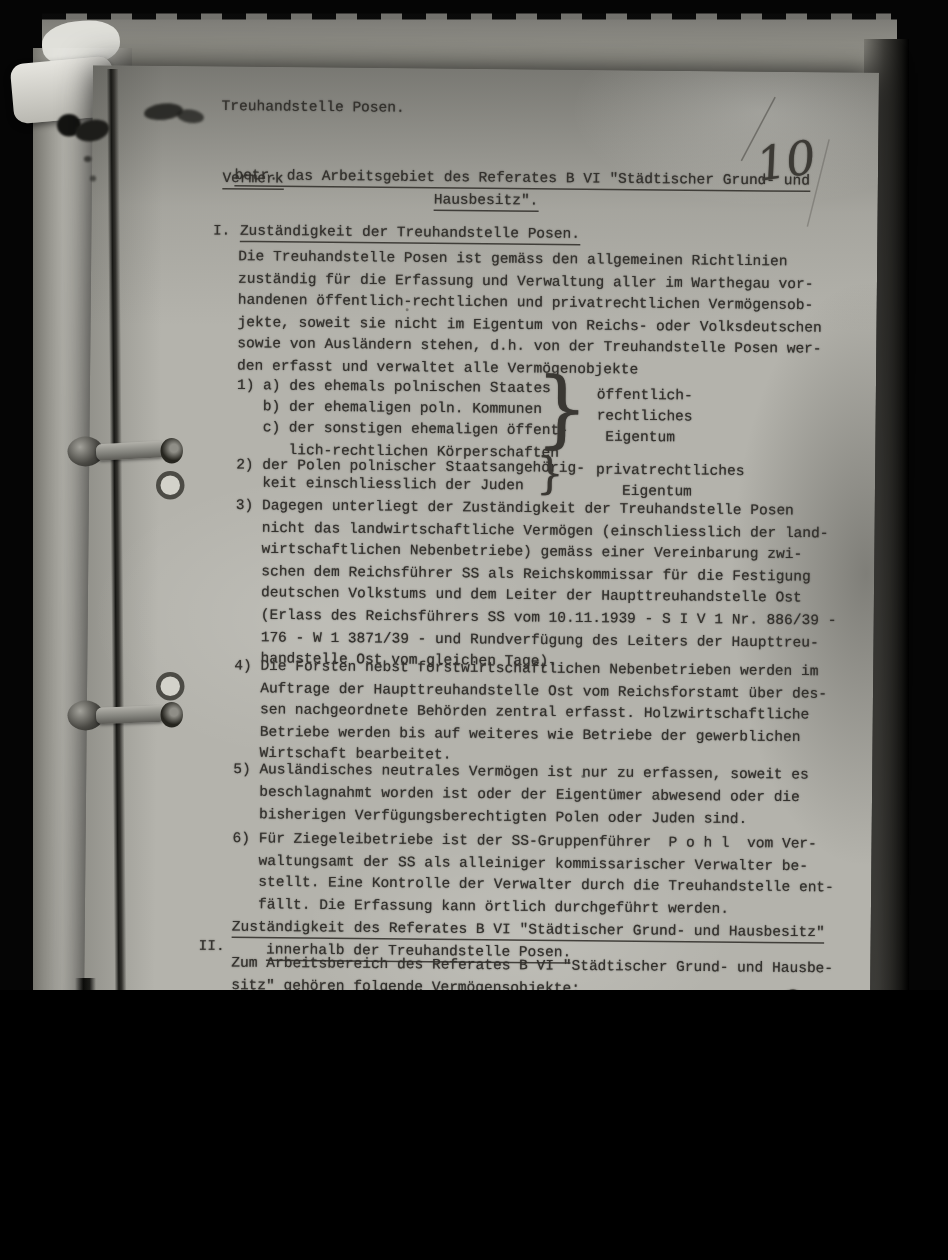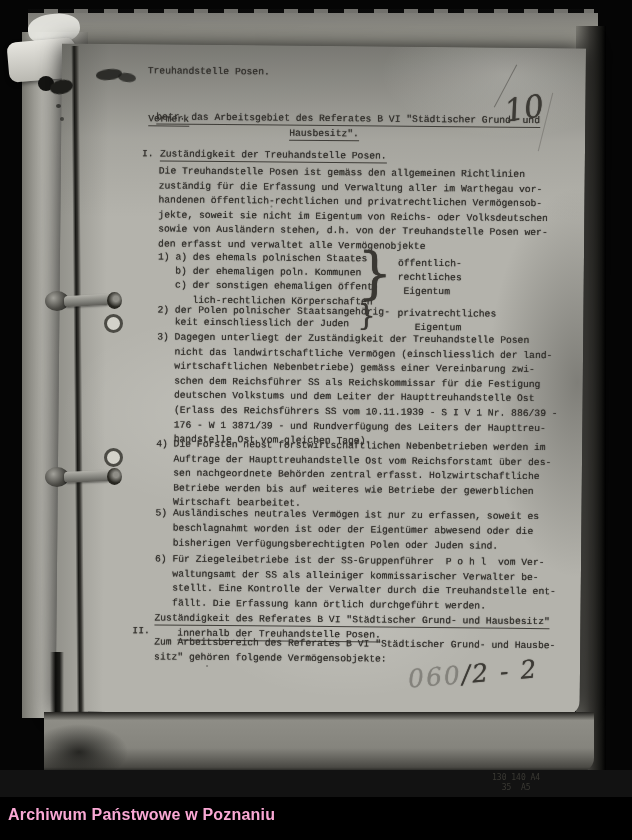--- a/index.html
+++ b/index.html
@@ -1,16 +1,16 @@
 <!DOCTYPE html>
 <html><head>
 <meta charset="utf-8">
 <style>
   html,body{margin:0;padding:0;background:#000;}
-  .stage{position:relative;width:632px;height:840px;background:#050505;overflow:hidden;
+  .stage{position:relative;width:632px;height:660px;background:#050505;overflow:hidden;
          font-family:"Liberation Mono", monospace;}
   
   .perforation{position:absolute;left:28px;top:9px;width:566px;height:8px;
     background:repeating-linear-gradient(90deg,#0a0a0a 0 16px,#7e7d78 16px 30px);opacity:.9;}
   .behind-sheet{position:absolute;left:28px;top:13px;width:570px;height:66px;
     background:linear-gradient(180deg,#7d7c77,#99988f 40%,#8f8e87);}
   .right-stack{position:absolute;left:576px;top:26px;width:30px;height:748px;
     background:linear-gradient(90deg,#7a7972,#3c3b37 45%,#131311 85%,#000);}
   .binding-strip{position:absolute;left:22px;top:32px;width:66px;height:686px;
     background:linear-gradient(90deg,#77766f,#b0afa8 30%,#bcbbb4 70%,#8a8982);}

